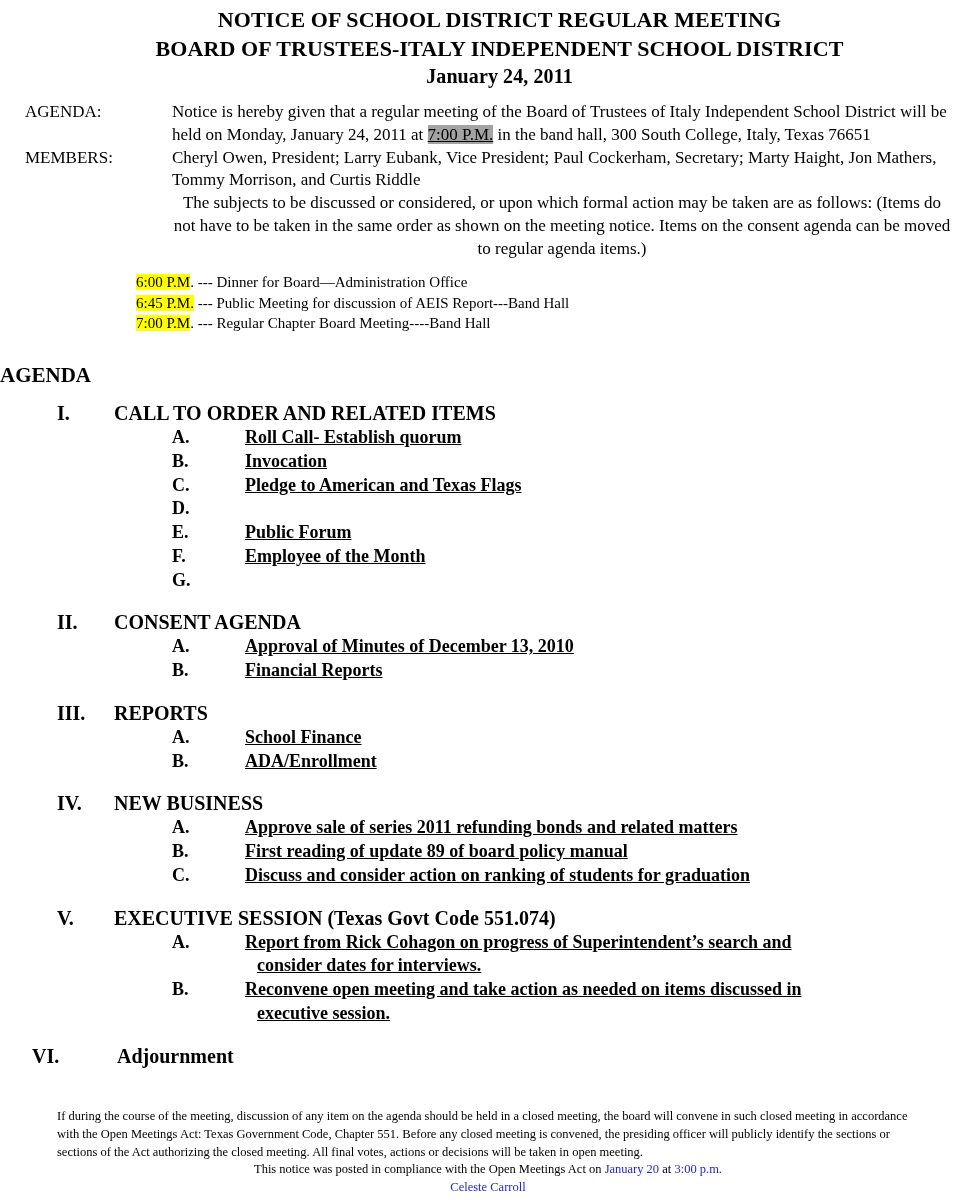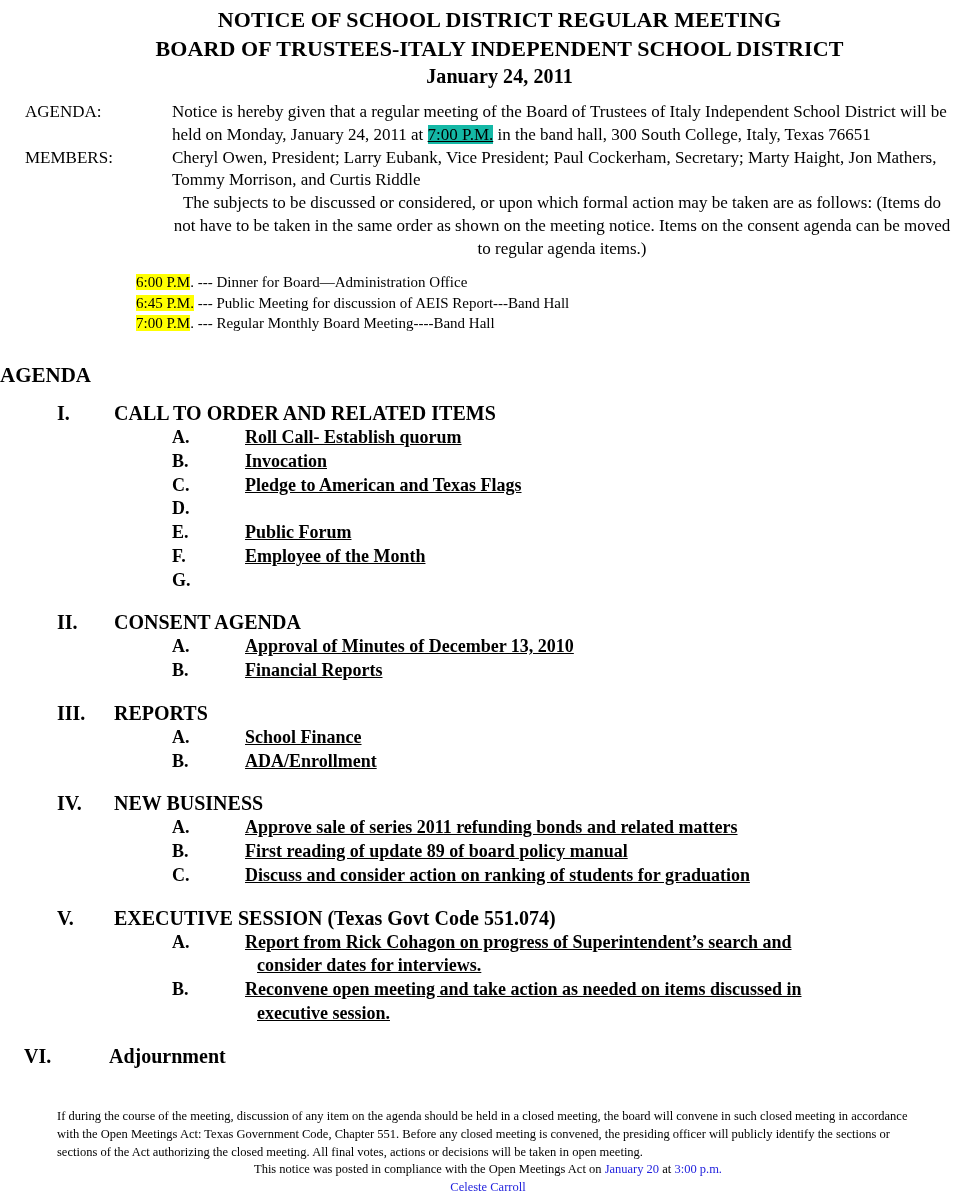--- a/index.html
+++ b/index.html
@@ -52,21 +52,21 @@
     line-height: 1.34;
     white-space: nowrap;
   }
   .notice-body {
     width: 780px;
     font-size: 17px;
     line-height: 1.34;
   }
   .notice-body.centered { text-align: center; }
   .hl {
-    background-color: #14b8a6;
+    background-color: #a3a3a3;
     text-decoration: underline;
   }
 
   
   .schedule {
     position: absolute;
     top: 272px;
     left: 136px;
     font-size: 15px;
     line-height: 1.38;
@@ -99,21 +99,21 @@
     font-size: 20px;
     line-height: 1.30;
   }
   .section-numeral {
     width: 57px;
     margin-left: 57px;
     box-sizing: border-box;
     flex: 0 0 auto;
   }
   .section-title { flex: 1 1 auto; }
-  .section.adjourn .section-numeral { margin-left: 24px; width: 85px; }
+  .section.adjourn .section-numeral { margin-left: 32px; width: 85px; }
 
   .item {
     display: flex;
     align-items: flex-start;
     font-weight: bold;
     font-size: 18px;
     line-height: 1.32;
   }
   .item-letter {
     width: 73px;
@@ -165,21 +165,21 @@
   <div class="notice-row">
     <div class="notice-label"></div>
     <div class="notice-body centered">The subjects to be discussed or considered, or upon which formal action may be taken are as follows:  (Items do not have to be taken in the same order as shown on the meeting notice. Items on the consent agenda can be moved to regular agenda items.)</div>
   </div>
 
 </div>
 
 <div class="schedule">
   <div class="schedule-line"><span class="hl-plain">6:00 P.M</span><span>. </span><span>--- Dinner for Board—Administration Office</span></div>
   <div class="schedule-line"><span class="hl-plain">6:45 P.M.</span><span> </span><span>--- Public Meeting for discussion of AEIS Report---Band Hall</span></div>
-  <div class="schedule-line"><span class="hl-plain">7:00 P.M</span><span>. </span><span>--- Regular Monthly Board Meeting----Band Hall</span></div>
+  <div class="schedule-line"><span class="hl-plain">7:00 P.M</span><span>. </span><span>--- Regular Chapter Board Meeting----Band Hall</span></div>
 </div>
 
 <div class="agenda-heading">AGENDA</div>
 
 <div class="sections">
 
   <div class="section">
     <div class="section-head">
       <div class="section-numeral">I.</div>
       <div class="section-title">CALL TO ORDER AND RELATED ITEMS</div>

